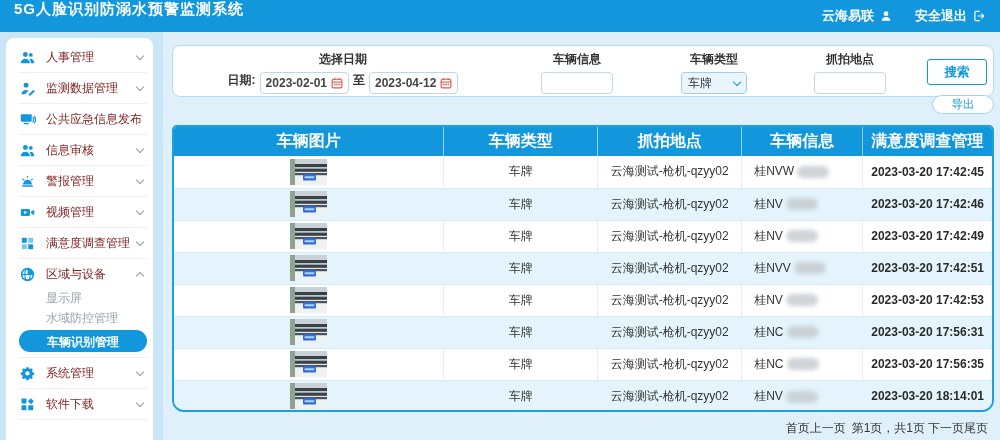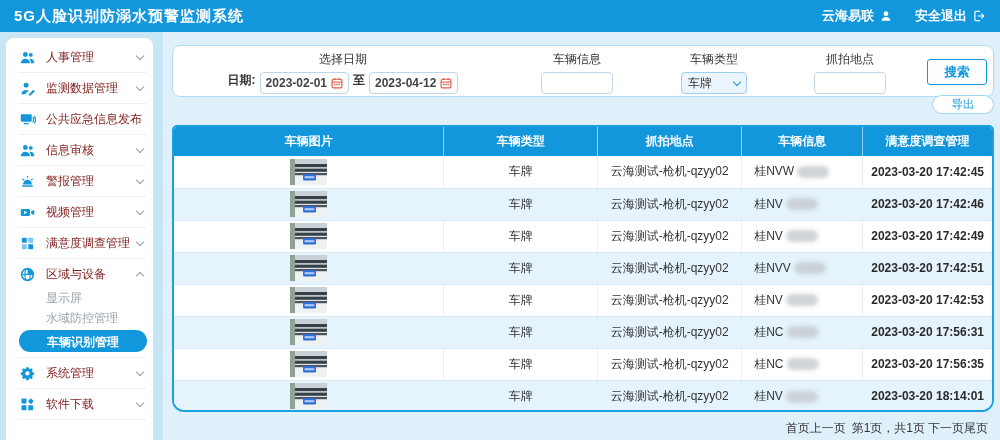--- a/index.html
+++ b/index.html
@@ -1,21 +1,21 @@
 <!DOCTYPE html>
 <html><head>
 <meta charset="utf-8">
 <style>
   * { margin:0; padding:0; box-sizing:border-box; font-family:"Liberation Sans","DejaVu Sans",sans-serif; }
   html,body { width:1000px; height:440px; }
   .app { position:relative; width:1000px; height:440px; background:#c9e6f6; overflow:hidden; }
 
   
   .topbar { position:absolute; left:0; top:0; width:1000px; height:32px; background:#1397dc;
-            display:flex; align-items:center; justify-content:space-between; padding:0 14px; z-index:5; }
+            display:flex; justify-content:space-between; padding:0 14px; z-index:5; }
   .topbar .title { color:#fff; font-size:15px; font-weight:bold; letter-spacing:1px; }
   .topbar-right { display:flex; align-items:center; color:#fff; font-size:13px; font-weight:bold; }
   .topbar-right svg { width:14px; height:14px; margin-left:5px; }
   .topbar-right .sp { width:22px; }
 
   
   .sidebar { position:absolute; left:6px; top:38px; width:147px; height:402px; background:#fff;
              border-radius:8px 8px 0 0; overflow:hidden; padding-top:4px; }
   .side-block { border-bottom:1px solid #efefef; margin:0 6px 0 13px; padding:2px 0; }
   .side-item { display:flex; align-items:center; height:26px; cursor:pointer; }
@@ -27,21 +27,21 @@
   .side-sub { font-size:12px; color:#9aa4ad; padding:3px 0 3px 27px; cursor:pointer; height:20px; }
   .side-sub.active { background:#1397dc; color:#fff; border-radius:12px; margin:3px 0;
                      padding:4px 0; text-align:center; font-weight:bold; height:22px; }
 
   
   .content { position:absolute; left:163px; top:32px; width:837px; height:408px; background:#e0f0fa; }
 
   .filter-card { position:absolute; left:9px; top:13px; width:822px; height:52px; background:#fff;
                  border:1px solid #b2dcf5; border-radius:8px; }
   .fg { position:absolute; top:5px; display:flex; flex-direction:column; align-items:center; gap:4px; }
-  .flabel { font-size:12px; font-weight:normal; color:#333; }
+  .flabel { font-size:12px; font-weight:bold; color:#333; }
   .fg-date { left:40px; width:260px; }
   .date-row { display:flex; gap:4px; font-size:12px; color:#333; font-weight:bold; }
   .date-box { display:flex; align-items:center; gap:4px; border:1px solid #bcd6ea; border-radius:4px;
               background:#fff; padding:0 5px; height:22px; font-size:12px; font-weight:bold; color:#444; cursor:pointer; }
   .date-box svg { width:12px; height:12px; }
   .fg-vinfo { left:368px; width:72px; }
   .fg-vtype { left:508px; width:66px; }
   .fg-loc   { left:641px; width:72px; }
   .txt-input { width:72px; height:22px; border:1px solid #c2d8e8; border-radius:4px; background:#fff;
                font-size:12px; padding:0 4px; color:#333; }
@@ -52,21 +52,21 @@
                 transform:rotate(45deg); margin-top:-3px; }
   .search-btn { position:absolute; right:6px; top:13px; width:60px; height:26px; border:1px solid #1397dc;
                 border-radius:3px; background:#fdfeff; color:#1397dc; font-weight:bold; font-size:12.5px; cursor:pointer; }
   .export-btn { position:absolute; right:6px; top:63px; width:62px; height:19px; border:1px solid #9fd4f2;
                 border-radius:10px; background:#fff; color:#1397dc; font-size:11.5px; line-height:1; cursor:pointer; }
 
   
   .table-card { position:absolute; left:9px; top:93px; width:822px; height:287px; background:#fff;
                 border:2px solid #1ba0e2; border-radius:5px 5px 12px 12px; overflow:hidden; }
   table { width:100%; border-collapse:collapse; table-layout:fixed; }
-  thead th { background:#1397dc; color:#fff; font-size:12px; font-weight:bold; height:29px;
+  thead th { background:#1397dc; color:#fff; font-size:16px; font-weight:bold; height:29px;
              border-right:1px solid rgba(255,255,255,.55);text-align:center; }
   thead th:last-child { border-right:none; }
   tbody td { height:32px; font-size:12px; color:#333; text-align:center;
              border-bottom:1px solid #d5ebf8; border-right:1px solid #e2f1fa; }
   tbody td:last-child { border-right:none; }
   tbody tr:nth-child(even) { background:#e4f3fc; }
   tbody tr:last-child td { border-bottom:none; }
   .c-plate { text-align:left; padding-left:12px; }
   .c-time { font-weight:bold; color:#2b2b2b; }
   .car { display:block; margin:0 auto; width:37px; height:26px; }

